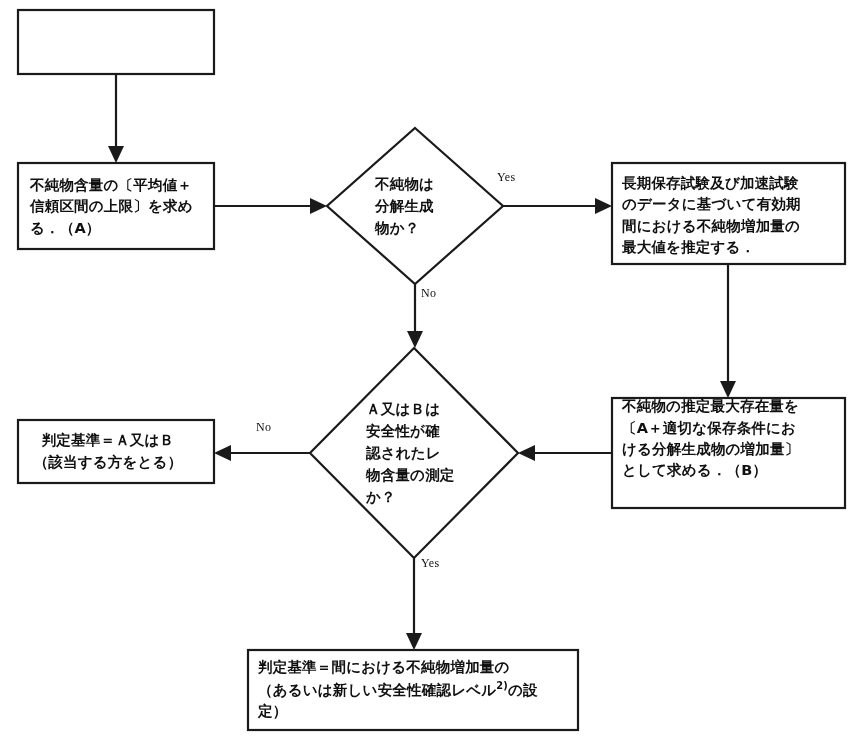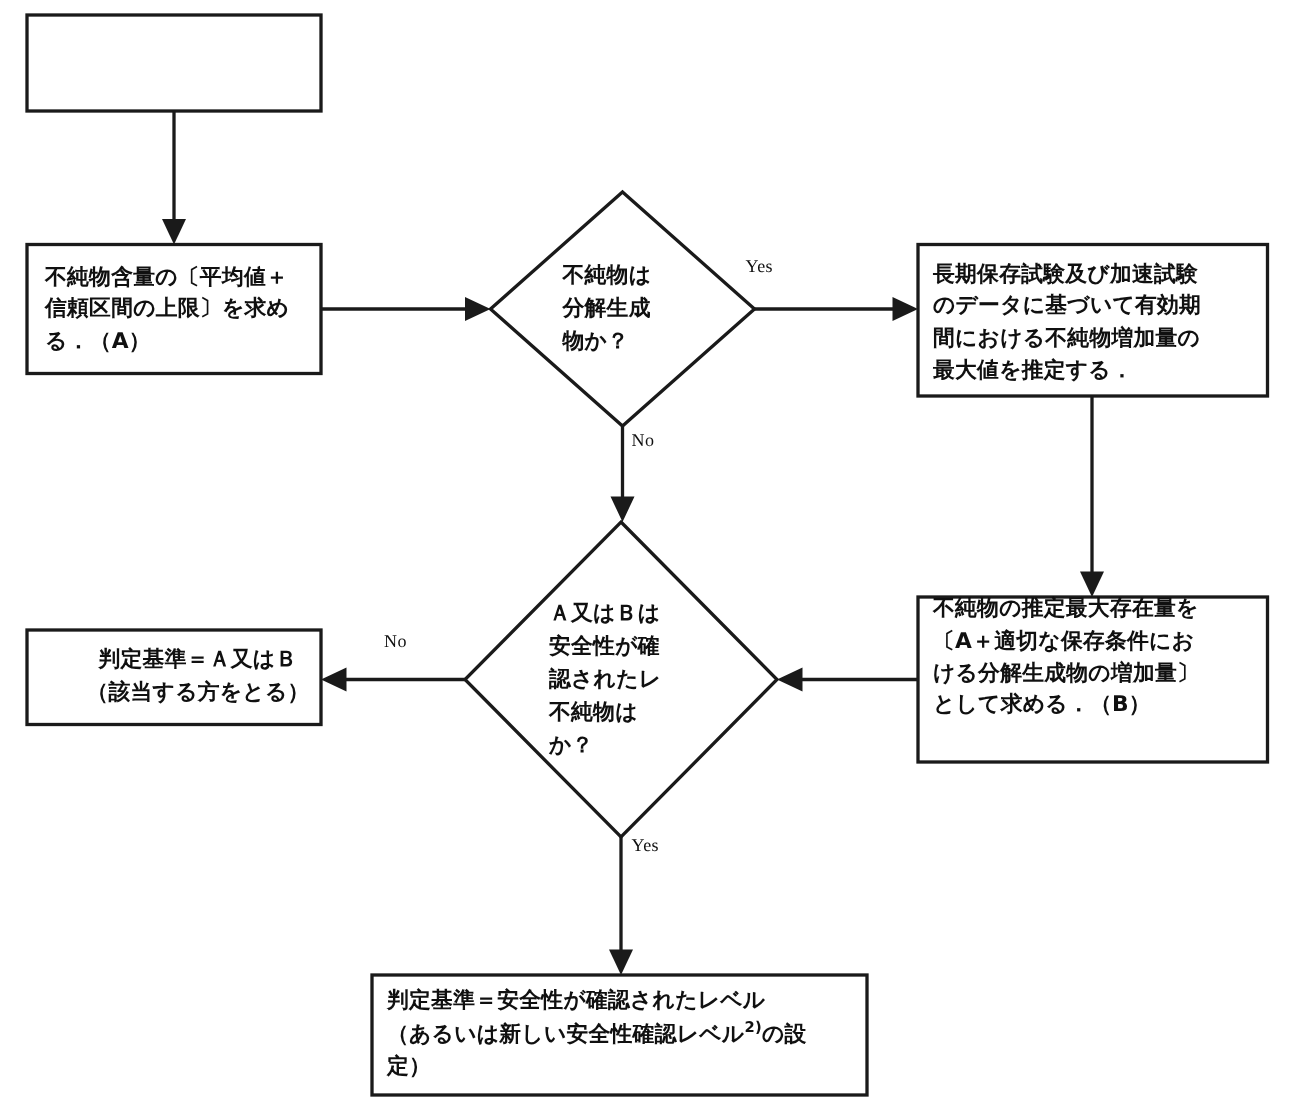--- a/index.html
+++ b/index.html
@@ -171,31 +171,31 @@
     <span>不純物の推定最大存在量を
 〔A＋適切な保存条件にお
 ける分解生成物の増加量〕
 として求める．（B）</span>
   </div>
 
   <div class="diamond-label" style="left:366px; top:390px; width:110px; height:126px;">
     <span>Ａ又はＢは
 安全性が確
 認されたレ
-不純物は
+物含量の測定
 か？</span>
   </div>
 
-  <div class="node-label center" style="left:40px; top:420px; width:184px; height:63px;">
+  <div class="node-label center" style="left:16px; top:420px; width:184px; height:63px;">
     <span>判定基準＝Ａ又はＢ
 （該当する方をとる）</span>
   </div>
 
   <div class="node-label left" style="left:258px; top:650px; width:316px; height:80px;">
-    <span><span>判定基準＝安全性が確認されたレベル</span>
+    <span><span>判定基準＝間における不純物増加量の</span>
 <span>（あるいは新しい安全性確認レベル</span><sup class="fnref">2)</sup><span>の設</span>
 <span>定）</span></span>
   </div>
 
   <div class="edge-label" style="left:497px; top:170px;">Yes</div>
 
   <div class="edge-label" style="left:421px; top:286px;">No</div>
 
   <div class="edge-label" style="left:256px; top:420px;">No</div>
 

